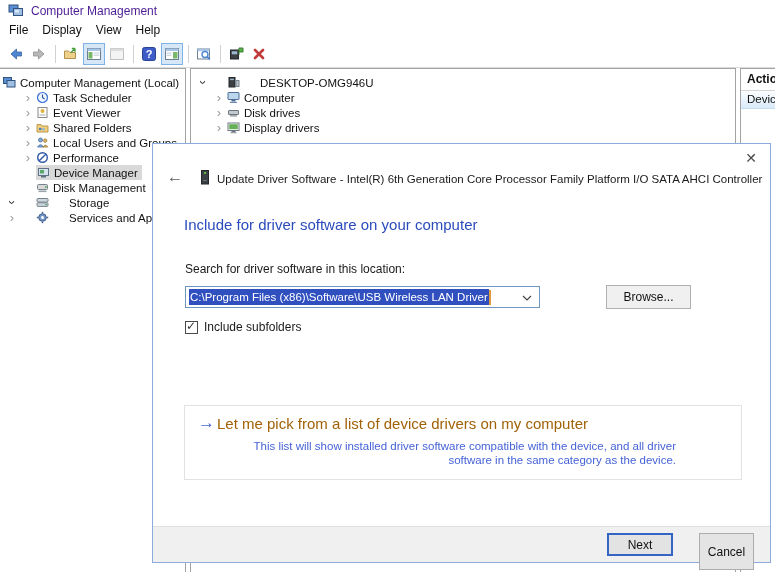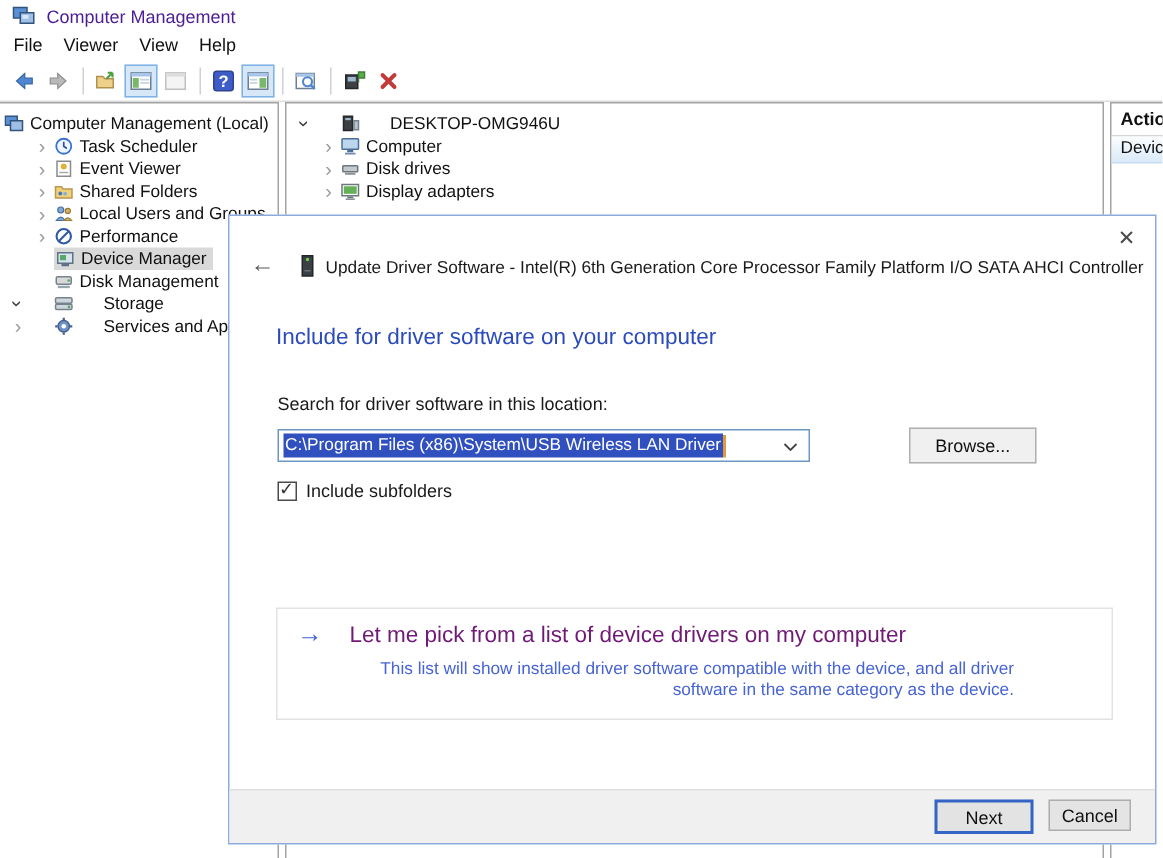--- a/index.html
+++ b/index.html
@@ -50,41 +50,41 @@
   .combo .caret{width:2px;height:15px;background:#e09a3c;flex:0 0 auto;}
   .combo .chev{position:absolute;right:7px;top:8px;}
   .btn{position:absolute;box-sizing:border-box;background:#e4e4e4;border:1px solid #adadad;font-size:12px;color:#111;display:flex;align-items:center;justify-content:center;cursor:default;}
   .btn-browse{left:408px;top:141px;width:85px;height:24px;background:#f0f0f0;border-color:#b0b0b0;margin-left:45px;}
   .cbrow{position:absolute;left:32px;top:176px;display:flex;align-items:center;}
   .cb{width:13px;height:13px;border:1px solid #4a4a4a;background:#fff;box-sizing:border-box;position:relative;}
   .cb .check{position:absolute;left:0px;top:-3px;font-size:12px;color:#333;}
   .cblabel{margin-left:6px;font-size:12px;}
   .cmdlink{position:absolute;left:31px;top:261px;width:558px;height:75px;border:1px solid #e2e2e2;box-sizing:border-box;cursor:default;}
   .cmdlink .arr{position:absolute;left:13px;top:7px;font-size:17px;color:#4663d7;}
-  .cmdlink .clt{position:absolute;left:48px;top:9px;font-size:15px;color:#701a75;white-space:nowrap;}
+  .cmdlink .clt{position:absolute;left:32px;top:9px;font-size:15px;color:#a16207;white-space:nowrap;}
   .cmdlink .cld{position:absolute;left:36px;top:33px;width:455px;font-size:11.5px;line-height:14px;color:#4663d7;text-align:right;}
   .dlg-footer{position:absolute;left:0;right:0;bottom:0;height:35px;background:#f0f0f0;border-top:1px solid #dfdfdf;}
-  .btn-next{left:470px;top:6px;width:66px;height:23px;border:2px solid #3565c4;background:#e3e3e3;}
-  .btn-cancel{left:546px;top:6px;width:55px;height:21px;}
+  .btn-next{left:454px;top:6px;width:66px;height:23px;border:2px solid #3565c4;background:#e3e3e3;}
+  .btn-cancel{left:546px;top:6px;width:55px;height:37px;}
 </style>
 </head>
 <body>
 
 <div class="titlebar">
   <svg class="app-icon" viewBox="0 0 16 16">
     <rect x="1" y="2" width="9" height="7" fill="#5b8fd4" stroke="#31537e"></rect>
     <rect x="5.5" y="5.5" width="9" height="7" fill="#9fc0e4" stroke="#31537e"></rect>
     <rect x="7" y="7" width="4" height="2.5" fill="#d8e8f6"></rect>
   </svg>
   <span class="ttl">Computer Management</span>
 </div>
 
 <div class="menubar">
   <span class="mitem">File</span>
-  <span class="mitem">Viewer</span>
+  <span class="mitem">Display</span>
   <span class="mitem">View</span>
   <span class="mitem">Help</span>
 </div>
 
 <div class="toolbar">
   <div class="tbtn">
     <svg width="16" height="16" viewBox="0 0 16 16">
         <path d="M8.5 3 L3 8 L8.5 13 V10 H13.5 V6 H8.5 Z" fill="#4f86d2" stroke="#39659f" stroke-width="0.8"></path>
       </svg>
   </div>
@@ -283,21 +283,21 @@
     <span class="tlabel">Disk drives</span>
   </div>
   <div class="trow lvl2">
     <span class="exp closed">›</span>
     <svg class="ti" viewBox="0 0 13 13">
       <rect x="1" y="2" width="11" height="7.5" fill="#fff" stroke="#6e777e"></rect>
       <rect x="2.2" y="3.2" width="8.6" height="5" fill="#63b057"></rect>
       <rect x="4.5" y="10" width="4" height="1" fill="#6e777e"></rect>
       <rect x="3.5" y="11.3" width="6" height="0.9" fill="#6e777e"></rect>
     </svg>
-    <span class="tlabel">Display adapters</span>
+    <span class="tlabel">Display drivers</span>
   </div>
 </div>
 
 <div class="panel panel-actions">
   <div class="ap-header">Actions</div>
   <div class="ap-item">Device Manager</div>
 </div>
 
 <div class="dialog">
   <div class="dlg-close">✕</div>
@@ -307,21 +307,21 @@
     <circle cx="7" cy="3" r="1.1" fill="#6fd04a"></circle>
     <rect x="5" y="10" width="4" height="1" fill="#6a7076"></rect>
   </svg>
   <div class="dlg-title">Update Driver Software - Intel(R) 6th Generation Core Processor Family Platform I/O SATA AHCI Controller</div>
 
   <div class="dlg-heading">Include for driver software on your computer</div>
 
   <div class="dlg-label">Search for driver software in this location:</div>
 
   <div class="combo">
-    <span class="selval">C:\Program Files (x86)\System\USB Wireless LAN Driver</span>
+    <span class="selval">C:\Program Files (x86)\Software\USB Wireless LAN Driver</span>
     <span class="caret"></span>
     <svg class="chev" width="10" height="6" viewBox="0 0 10 6">
       <path d="M1 1 L5 5 L9 1" stroke="#444" stroke-width="1.2" fill="none"></path>
     </svg>
   </div>
   <div class="btn btn-browse">Browse...</div>
 
   <div class="cbrow">
     <span class="cb">
       <span class="check">✓</span>

